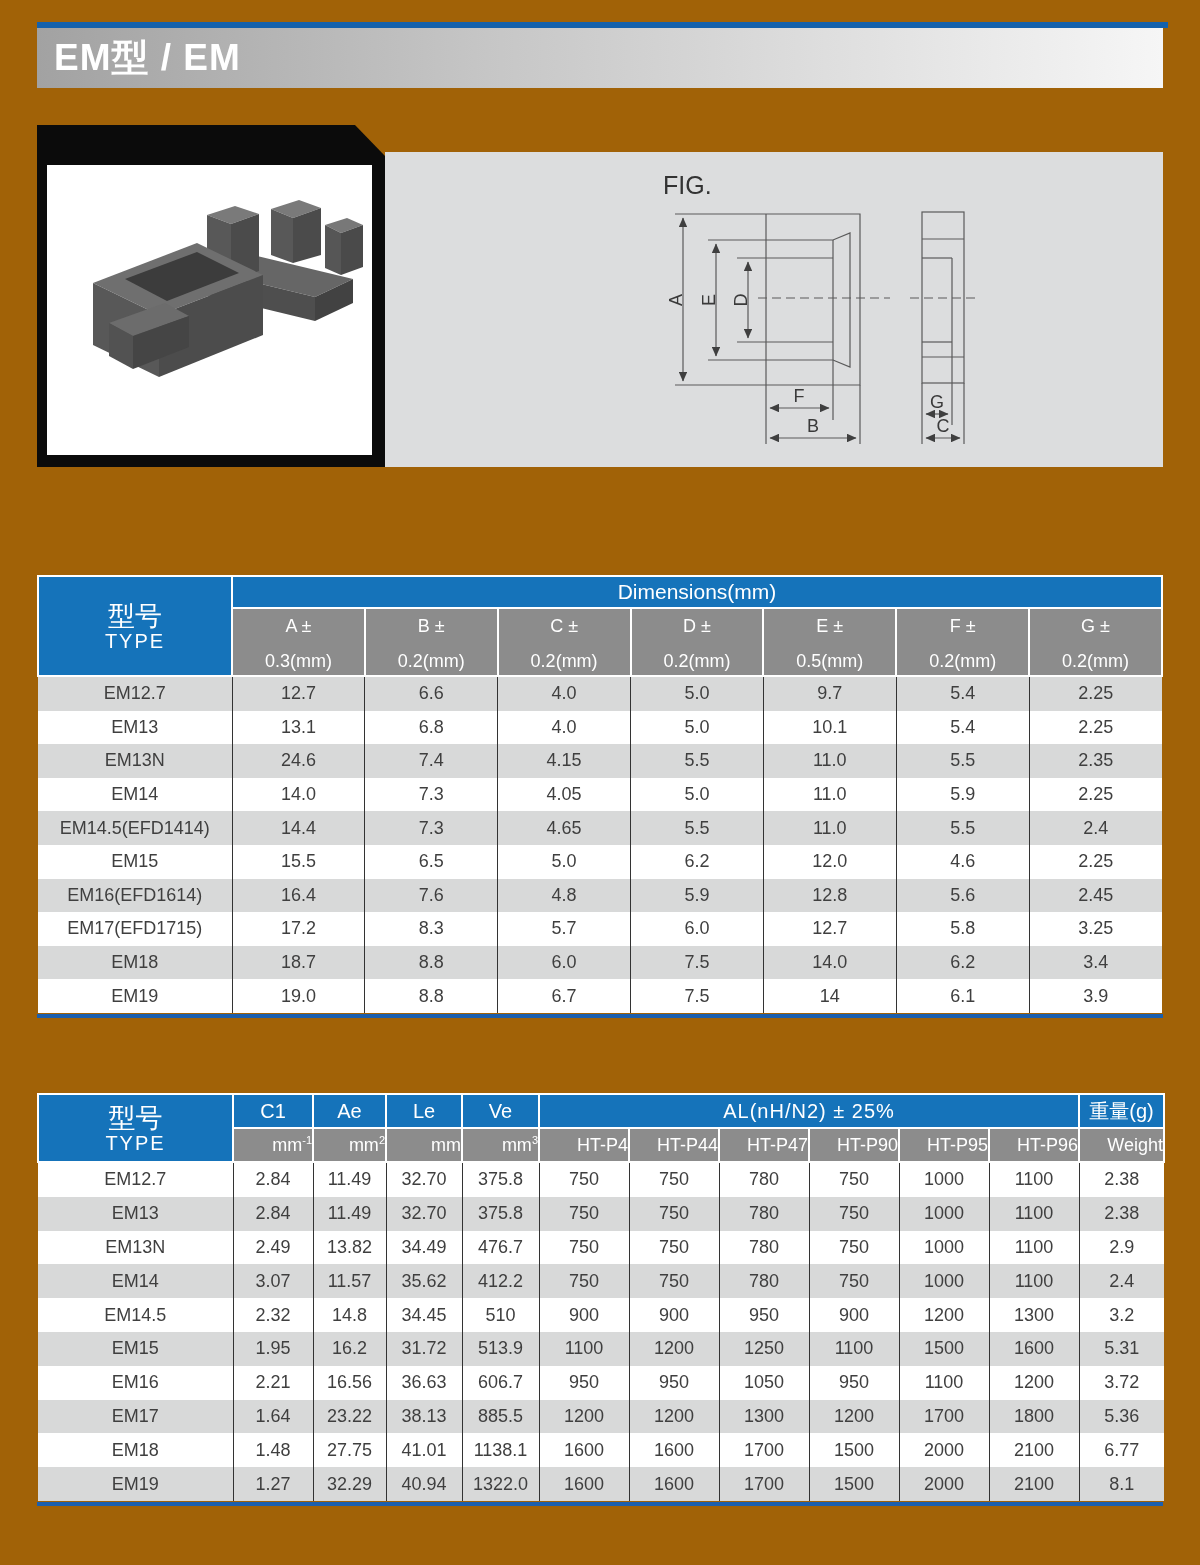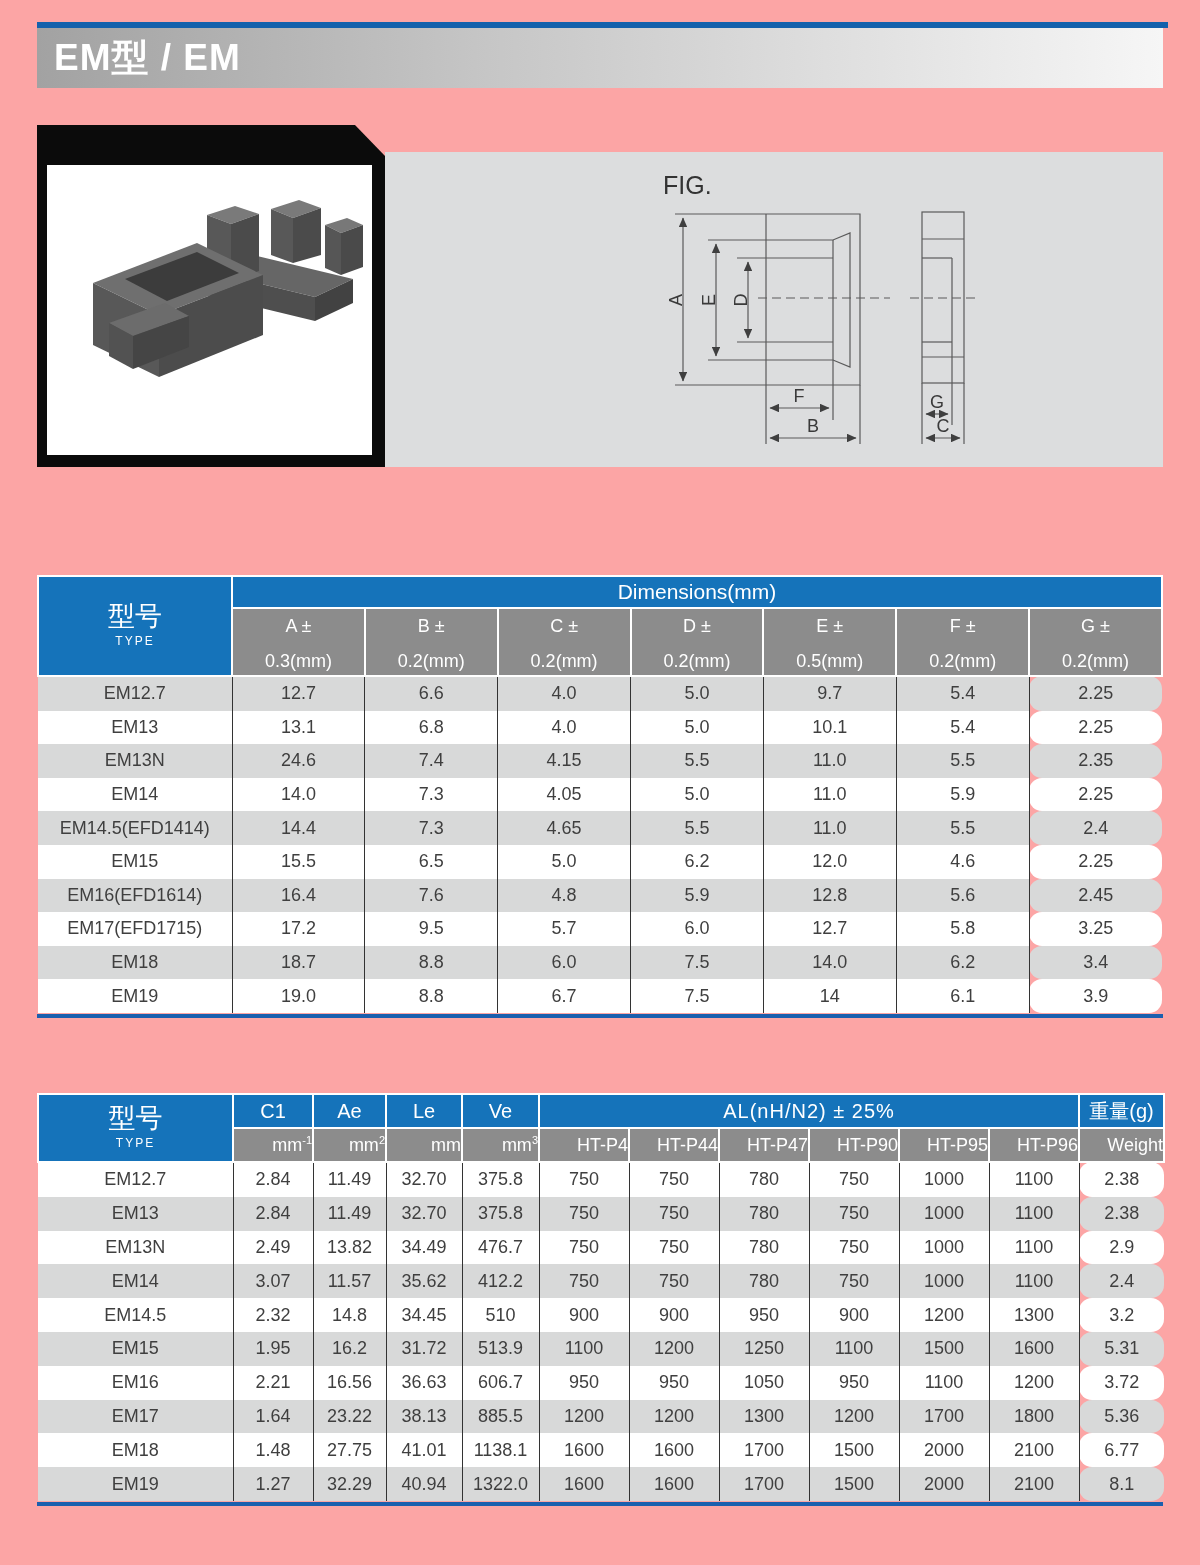--- a/index.html
+++ b/index.html
@@ -1,17 +1,17 @@
 <!DOCTYPE html>
 <html><head>
 <meta charset="utf-8">
 <style>
   html,body{margin:0;padding:0;background:#ffffff;}
   .page{
-    position:relative;width:1200px;height:1565px;background:#fca5a5;overflow:hidden;
+    position:relative;width:1200px;height:1565px;background:#a16207;overflow:hidden;
     font-family:"Liberation Sans","DejaVu Sans",sans-serif;
   }
   
   .title-rule{position:absolute;left:37px;top:22px;width:1131px;height:6px;background:#1461ac;}
   .title-bar{
     position:absolute;left:37px;top:28px;width:1126px;height:60px;
     background:linear-gradient(90deg,#a2a2a2 0%,#c6c6c6 40%,#f6f6f6 100%);
     display:flex;align-items:center;padding-left:17px;box-sizing:border-box;gap:16px;
   }
   .title-primary{font-size:37px;font-weight:bold;color:#ffffff;letter-spacing:1px;white-space:nowrap;}
@@ -37,31 +37,31 @@
   th.blue{background:#1573ba;}
   th.gray{background:#8c8c8c;}
   .t1 thead tr.r1 th{height:30px;font-size:21px;margin-top:40px;}
   .t1 thead tr.r2 th{height:66px;font-size:18px;}
   .t1 tbody td{height:33.6px;}
   .t2 thead tr.r1 th{height:32px;font-size:20px;}
   .t2 thead tr.r2 th{height:32px;font-size:18px;text-align:right;}
   .t2 tbody td{height:33.8px;}
   th.type-head{vertical-align:middle;}
   .type-zh{font-size:27px;line-height:30px;}
-  .type-en{font-size:12px;letter-spacing:2px;line-height:20px;}
+  .type-en{font-size:20px;letter-spacing:2px;line-height:20px;}
   .sub-name{margin-top:4px;}
   .sub-tol{margin-top:14px;}
   .al-head{font-size:22px;letter-spacing:1px;}
   .wt-head{font-size:19px;}
   sup.u{font-size:11px;}
   tbody td{
     text-align:center;font-size:18px;color:#3f3f3f;padding:0;
     border-right:1px solid #333333;background:#ffffff;
   }
-  tbody td:last-child{border-right:none;border-radius:13px;}
+  tbody td:last-child{border-right:none;}
   tbody tr.stripe td{background:#d8d9d9;}
   .blue-rule{height:4px;background:#1b5fae;margin-top:1px;}
   
   .fig-label{font-size:18px;fill:#3a3a3a;}
   .fig-title{font-size:25px;fill:#333333;}
 </style>
 </head>
 <body>
 
 <div class="page">
@@ -268,21 +268,21 @@
             <td>7.6</td>
             <td>4.8</td>
             <td>5.9</td>
             <td>12.8</td>
             <td>5.6</td>
             <td>2.45</td>
           </tr>
           <tr>
             <td>EM17(EFD1715)</td>
             <td>17.2</td>
-            <td>9.5</td>
+            <td>8.3</td>
             <td>5.7</td>
             <td>6.0</td>
             <td>12.7</td>
             <td>5.8</td>
             <td>3.25</td>
           </tr>
           <tr class="stripe">
             <td>EM18</td>
             <td>18.7</td>
             <td>8.8</td>

